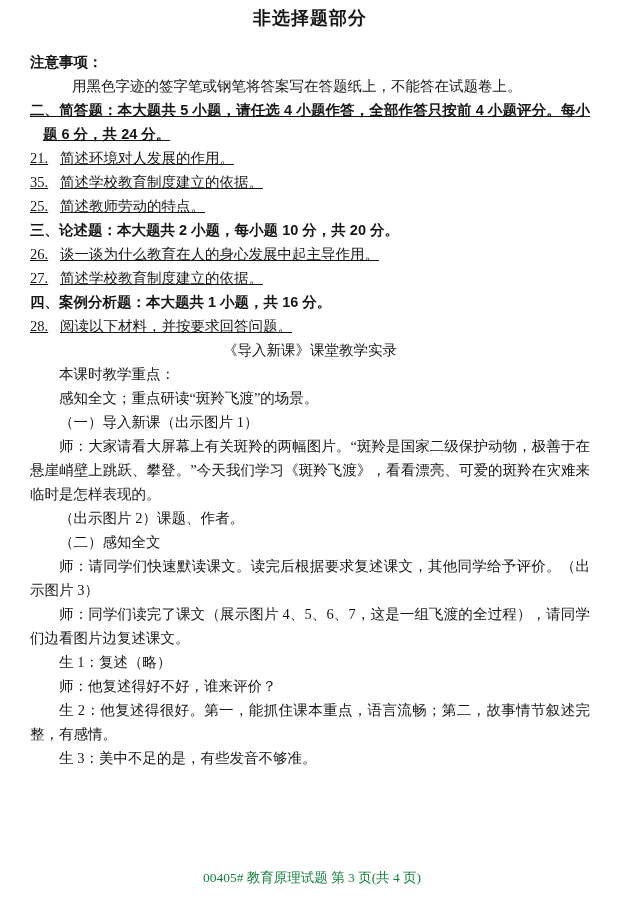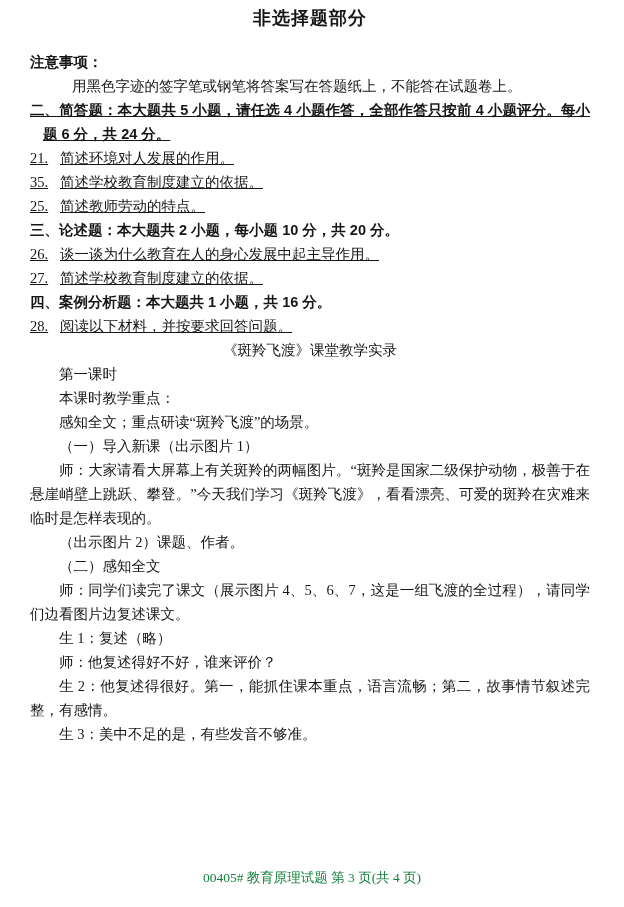--- a/index.html
+++ b/index.html
@@ -106,28 +106,28 @@
       </p>
       <p class="blk blk-item">
         <span class="num">27.</span>
         <span class="txt">简述学校教育制度建立的依据。</span>
       </p>
       <p class="blk blk-section">四、案例分析题：本大题共 1 小题，共 16 分。</p>
       <p class="blk blk-item">
         <span class="num">28.</span>
         <span class="txt">阅读以下材料，并按要求回答问题。</span>
       </p>
-      <p class="blk blk-center">《斑羚飞渡》课堂教学实录</p>
-      <p class="blk blk-para">第一课时</p>
+      <p class="blk blk-center">《导入新课》课堂教学实录</p>
       <p class="blk blk-para">本课时教学重点：</p>
       <p class="blk blk-para">感知全文；重点研读“斑羚飞渡”的场景。</p>
       <p class="blk blk-para">（一）导入新课（出示图片 1）</p>
       <p class="blk blk-para">师：大家请看大屏幕上有关斑羚的两幅图片。“斑羚是国家二级保护动物，极善于在悬崖峭壁上跳跃、攀登。”今天我们学习《斑羚飞渡》，看看漂亮、可爱的斑羚在灾难来临时是怎样表现的。</p>
       <p class="blk blk-para">（出示图片 2）课题、作者。</p>
       <p class="blk blk-para">（二）感知全文</p>
+      <p class="blk blk-para">师：请同学们快速默读课文。读完后根据要求复述课文，其他同学给予评价。（出示图片 3）</p>
       <p class="blk blk-para">师：同学们读完了课文（展示图片 4、5、6、7，这是一组飞渡的全过程），请同学们边看图片边复述课文。</p>
       <p class="blk blk-para">生 1：复述（略）</p>
       <p class="blk blk-para">师：他复述得好不好，谁来评价？</p>
       <p class="blk blk-para">生 2：他复述得很好。第一，能抓住课本重点，语言流畅；第二，故事情节叙述完整，有感情。</p>
       <p class="blk blk-para">生 3：美中不足的是，有些发音不够准。</p>
     </div>
 </div>
 
 <div class="page-footer">00405# 教育原理试题 第 3 页(共 4 页)</div>
 

